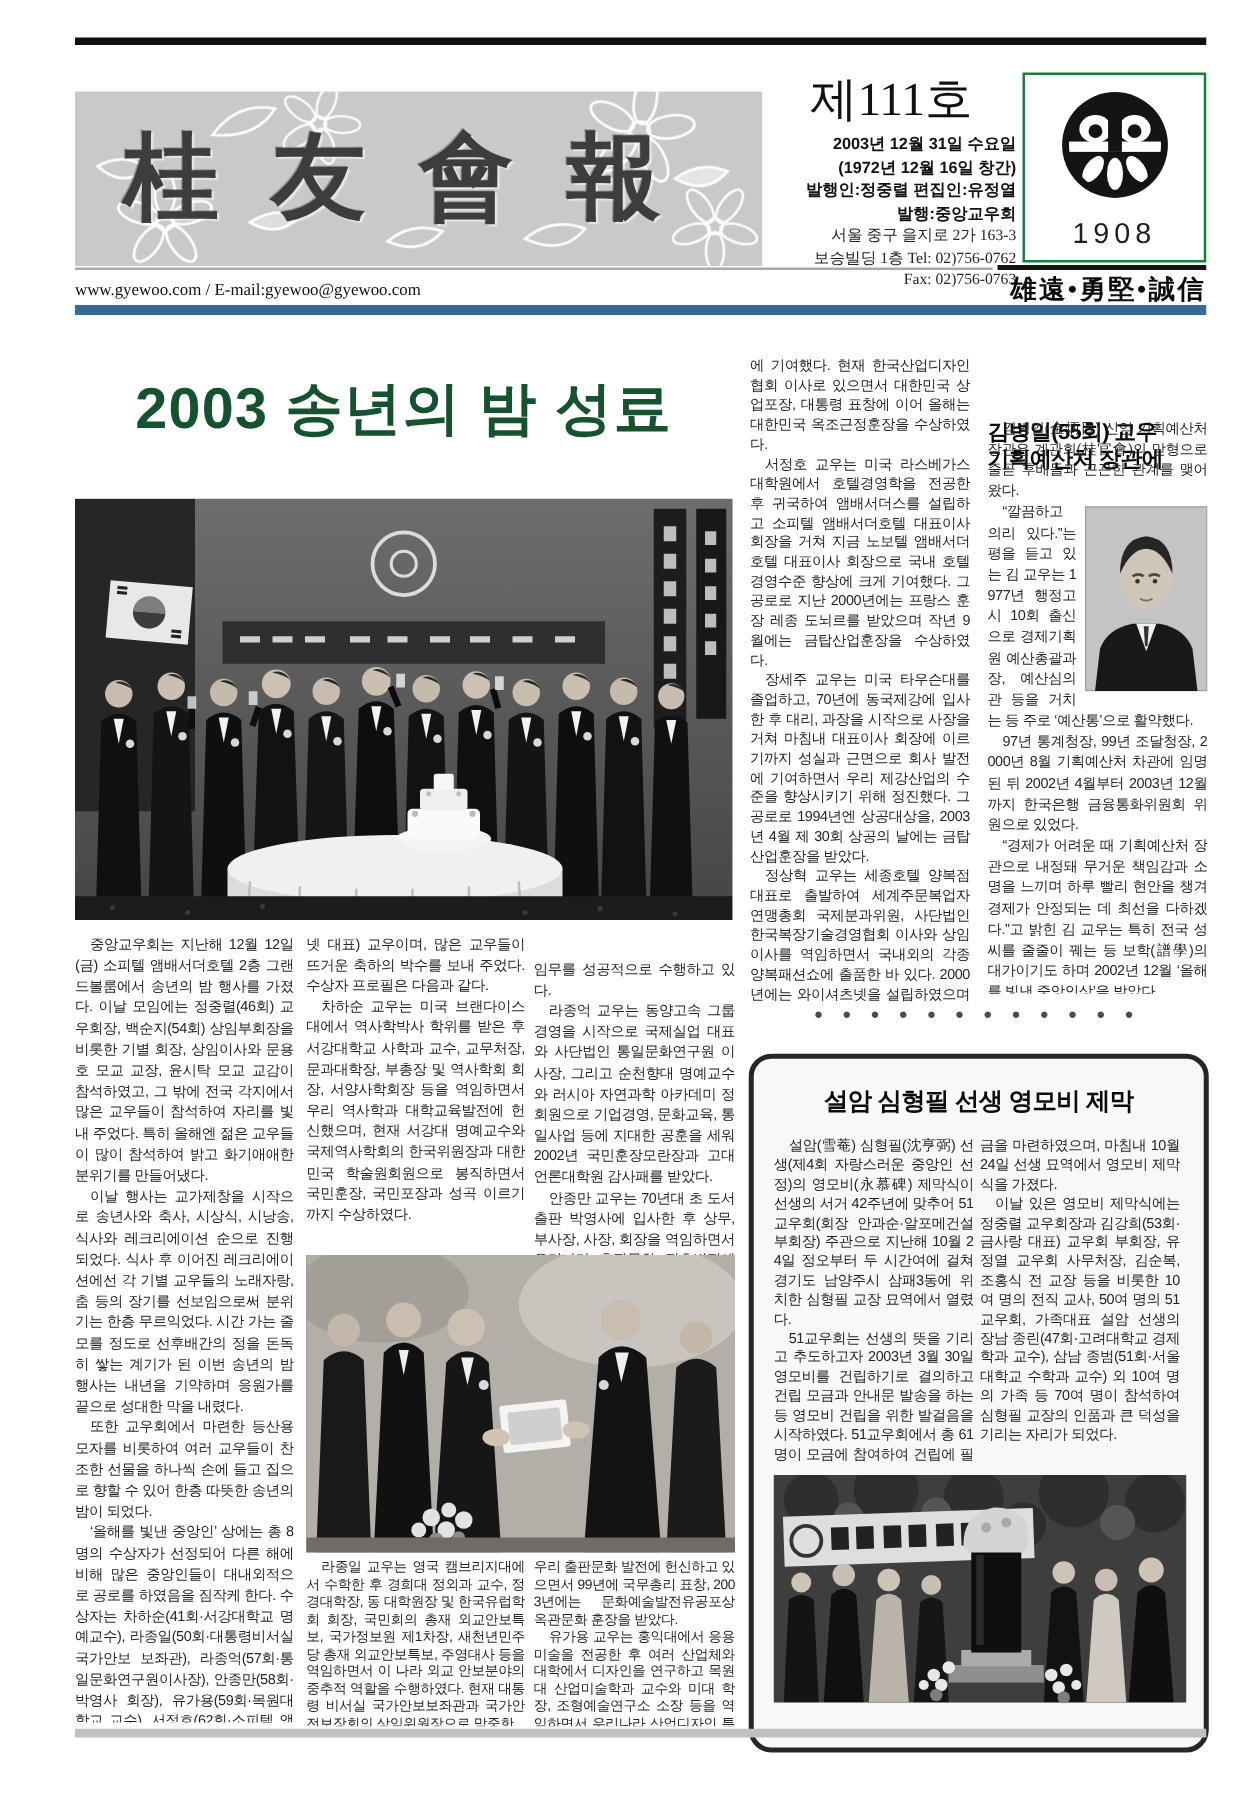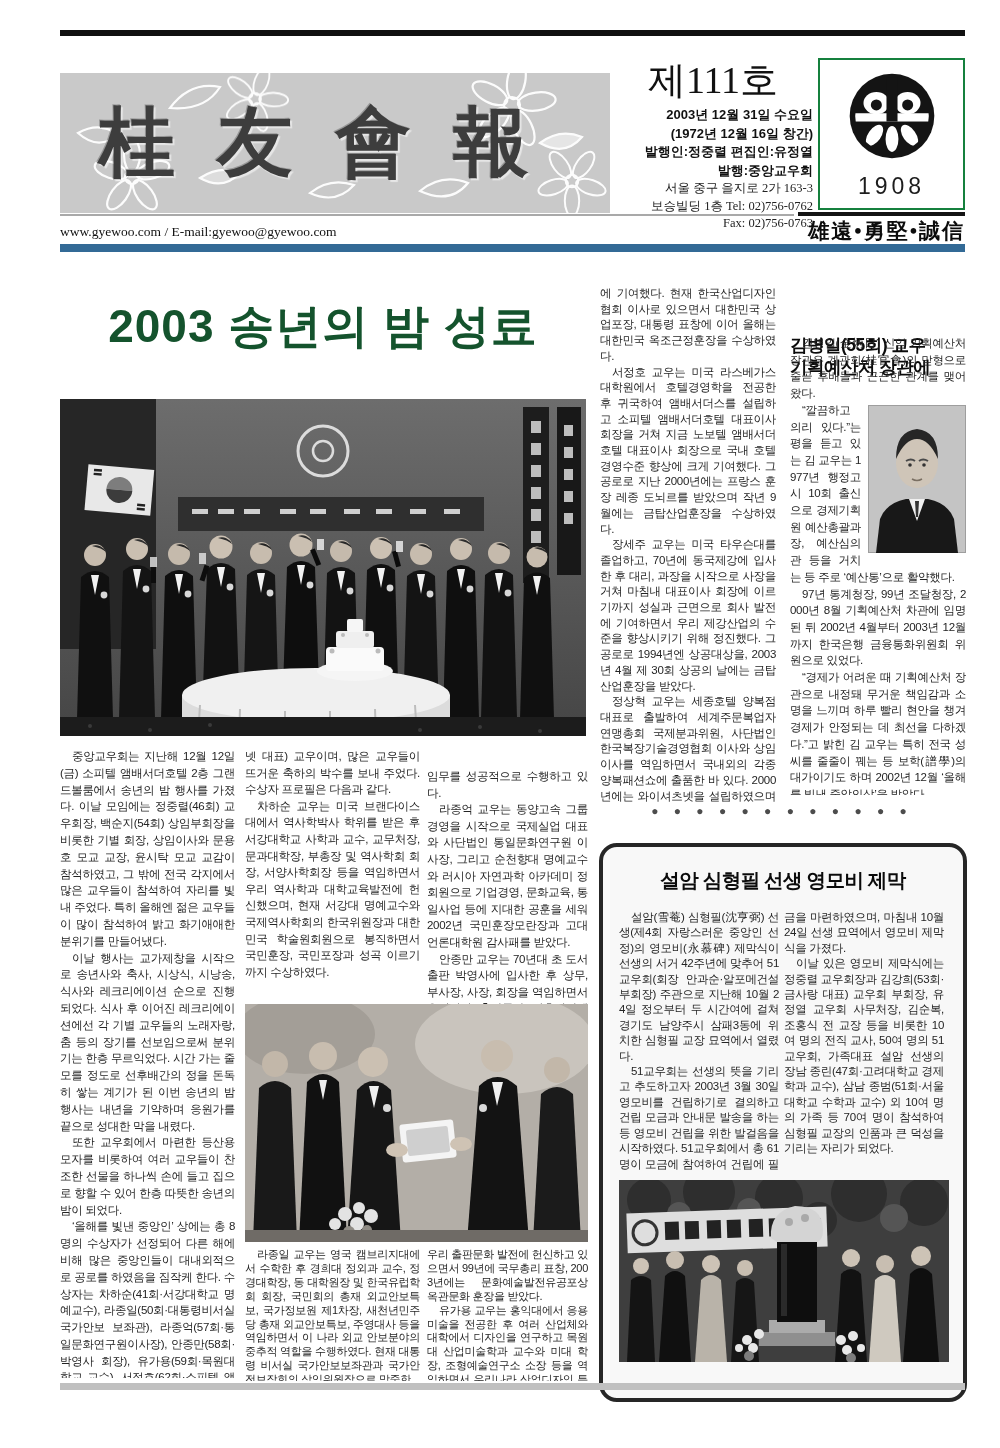--- a/index.html
+++ b/index.html
@@ -58,21 +58,21 @@
   .sb-body{left:790px;top:335px;width:176px;height:460px;line-height:16.7px;}
   .portrait{float:right;width:98px;height:148px;margin:3px 0 5px 7px;background:#c6c6c6;overflow:hidden;}
 
   .dots-sep{left:599px;top:804px;width:366px;text-align:center;font-size:12px;
         letter-spacing:6px;color:#4c4c4c;}
 
   
   .memorial-box{left:599px;top:843px;width:368px;height:559px;box-sizing:border-box;
         border:4px solid #262626;border-radius:18px;background:#f8f8f8;padding:14px 16px;}
   .mb-title{text-align:center;font-size:19.5px;font-weight:bold;color:#0b0b0b;
-        letter-spacing:-0.5px;margin:6px 0 16px;font-family:Liberation Serif, serif;}
+        letter-spacing:-0.5px;margin:6px 0 16px;}
   .mb-cols{display:flex;gap:5px;}
   .mb-col{width:160px;height:262px;font-size:11.5px;line-height:15.4px;text-align:justify;
         letter-spacing:-0.3px;word-break:break-all;overflow:hidden;color:#242424;}
   .mb-col p{margin:0;}
   .mb-col p.ind{text-indent:12px;}
   .mb-photo{margin:8px auto 0;width:330px;height:182px;overflow:hidden;background:#555;}
 
   .footer-rule{left:60px;top:1383px;width:905px;height:7px;background:#c0c0c0;}
 </style>
 </head>

